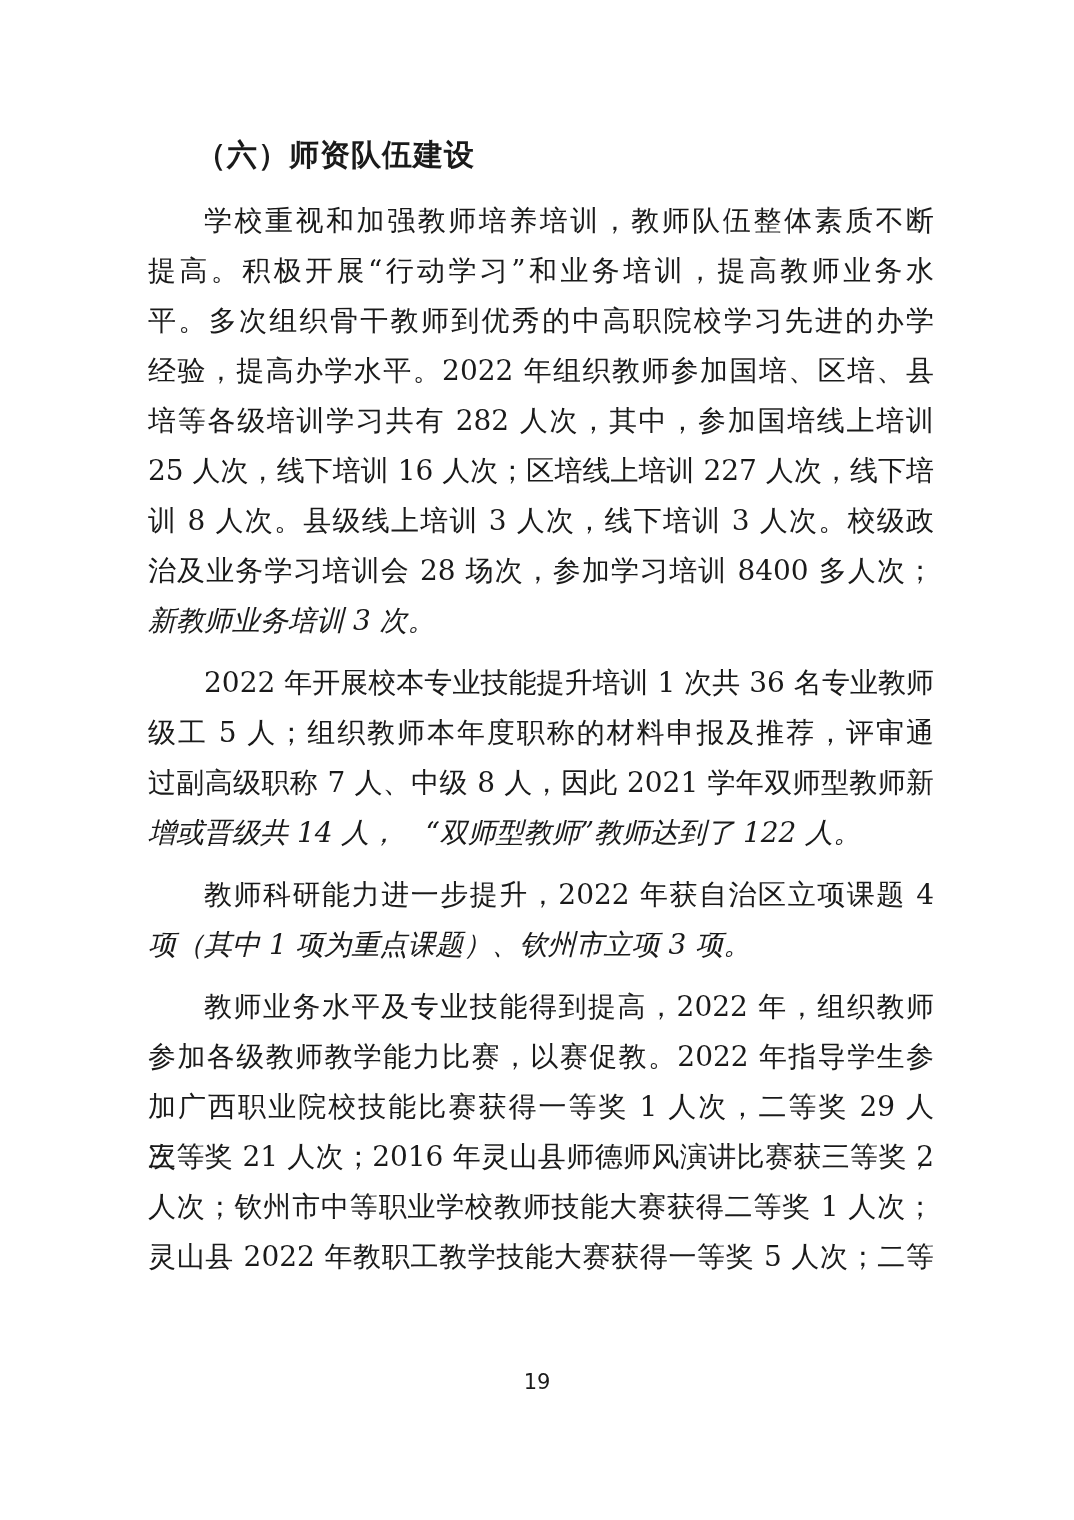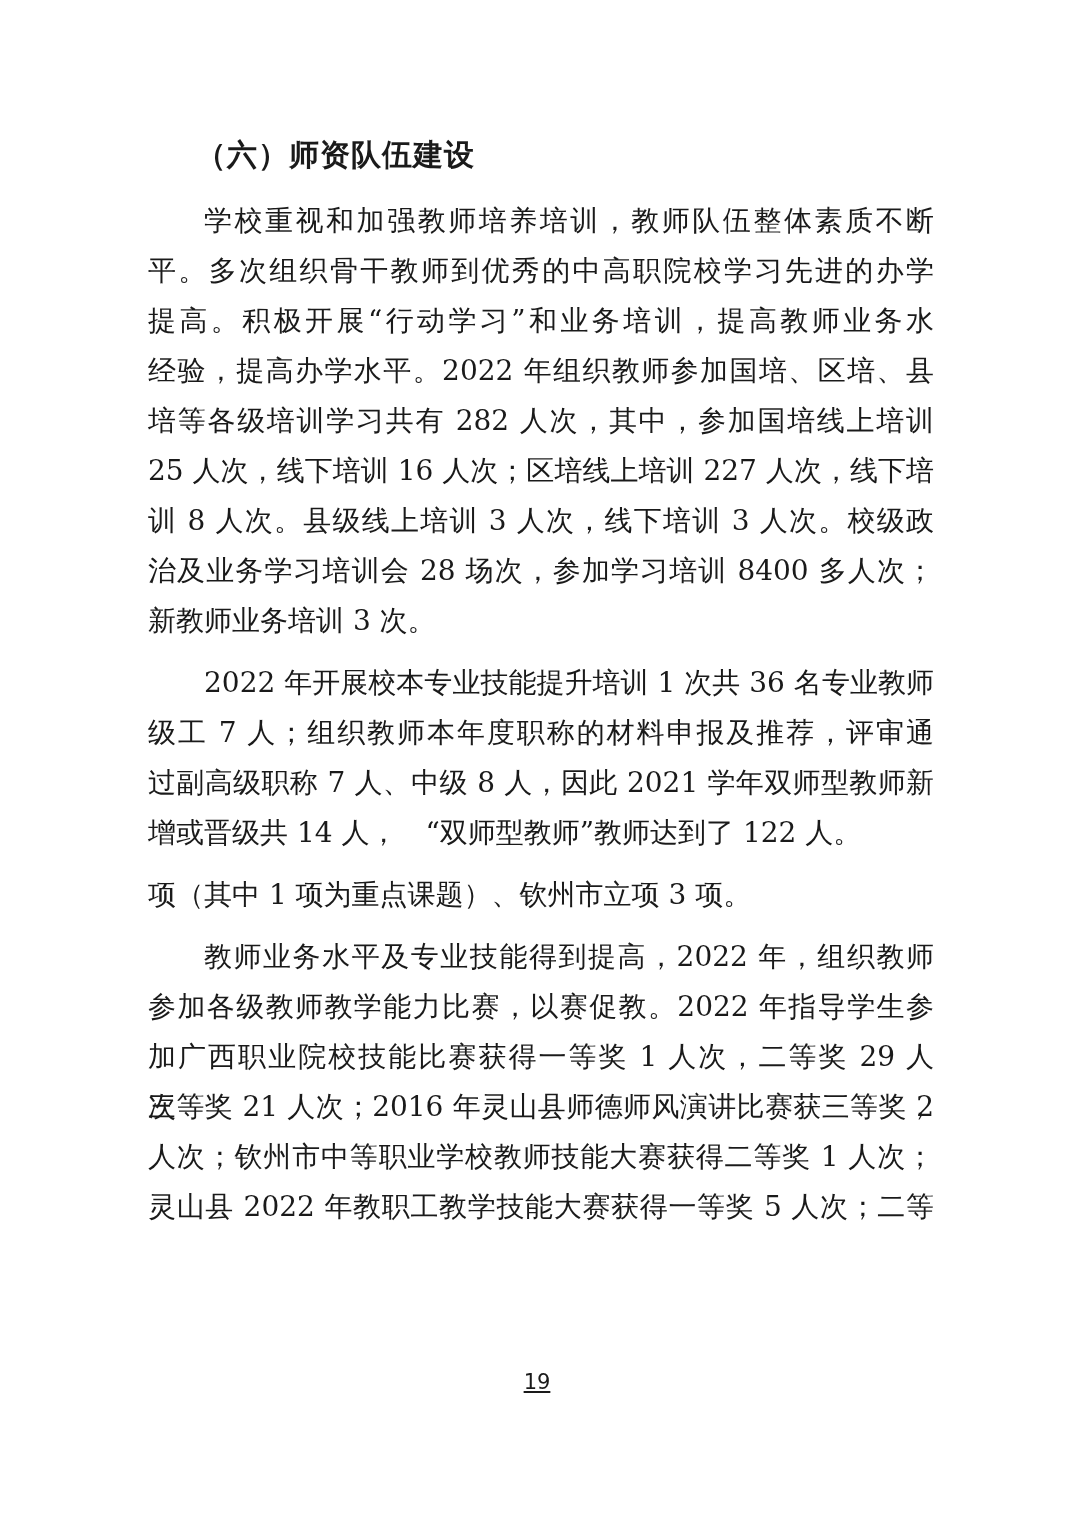--- a/index.html
+++ b/index.html
@@ -44,59 +44,60 @@
     text-align-last: justify;
     overflow: visible;
   }
   .line.indent {
     text-indent: 2em;
     margin-top: 8px;
   }
   .line.no-justify {
     text-align: left;
     text-align-last: auto;
+    font-style: italic;
   }
   .page-number {
     position: absolute;
     left: 0;
     right: 0;
     top: 1368px;
     text-align: center;
     font-family: "DejaVu Sans", "Liberation Sans", sans-serif;
     font-size: 21px;
     line-height: 28px;
     color: #1a1a1a;
-    text-decoration: underline;
   }
 </style>
 </head>
 <body>
 
 <div class="page">
   <div class="content">
     <h2 class="heading">（六）师资队伍建设</h2>
     <div id="paragraphs">
         <div class="para">
           <div class="line indent">学校重视和加强教师培养培训，教师队伍整体素质不断</div>
+          <div class="line">提高。积极开展“行动学习”和业务培训，提高教师业务水</div>
           <div class="line">平。多次组织骨干教师到优秀的中高职院校学习先进的办学</div>
-          <div class="line">提高。积极开展“行动学习”和业务培训，提高教师业务水</div>
           <div class="line">经验，提高办学水平。2022 年组织教师参加国培、区培、县</div>
           <div class="line">培等各级培训学习共有 282 人次，其中，参加国培线上培训</div>
           <div class="line">25 人次，线下培训 16 人次；区培线上培训 227 人次，线下培</div>
           <div class="line">训 8 人次。县级线上培训 3 人次，线下培训 3 人次。校级政</div>
           <div class="line">治及业务学习培训会 28 场次，参加学习培训 8400 多人次；</div>
           <div class="line no-justify">新教师业务培训 3 次。</div>
         </div>
         <div class="para">
           <div class="line indent">2022 年开展校本专业技能提升培训 1 次共 36 名专业教师</div>
-          <div class="line">级工 7 人；组织教师本年度职称的材料申报及推荐，评审通</div>
+          <div class="line">级工 5 人；组织教师本年度职称的材料申报及推荐，评审通</div>
           <div class="line">过副高级职称 7 人、中级 8 人，因此 2021 学年双师型教师新</div>
           <div class="line no-justify">增或晋级共 14 人，　“双师型教师”教师达到了 122 人。</div>
         </div>
         <div class="para">
+          <div class="line indent">教师科研能力进一步提升，2022 年获自治区立项课题 4</div>
           <div class="line no-justify">项（其中 1 项为重点课题）、钦州市立项 3 项。</div>
         </div>
         <div class="para">
           <div class="line indent">教师业务水平及专业技能得到提高，2022 年，组织教师</div>
           <div class="line">参加各级教师教学能力比赛，以赛促教。2022 年指导学生参</div>
           <div class="line">加广西职业院校技能比赛获得一等奖 1 人次，二等奖 29 人次，</div>
           <div class="line">三等奖 21 人次；2016 年灵山县师德师风演讲比赛获三等奖 2</div>
           <div class="line">人次；钦州市中等职业学校教师技能大赛获得二等奖 1 人次；</div>
           <div class="line">灵山县 2022 年教职工教学技能大赛获得一等奖 5 人次；二等</div>
         </div>

